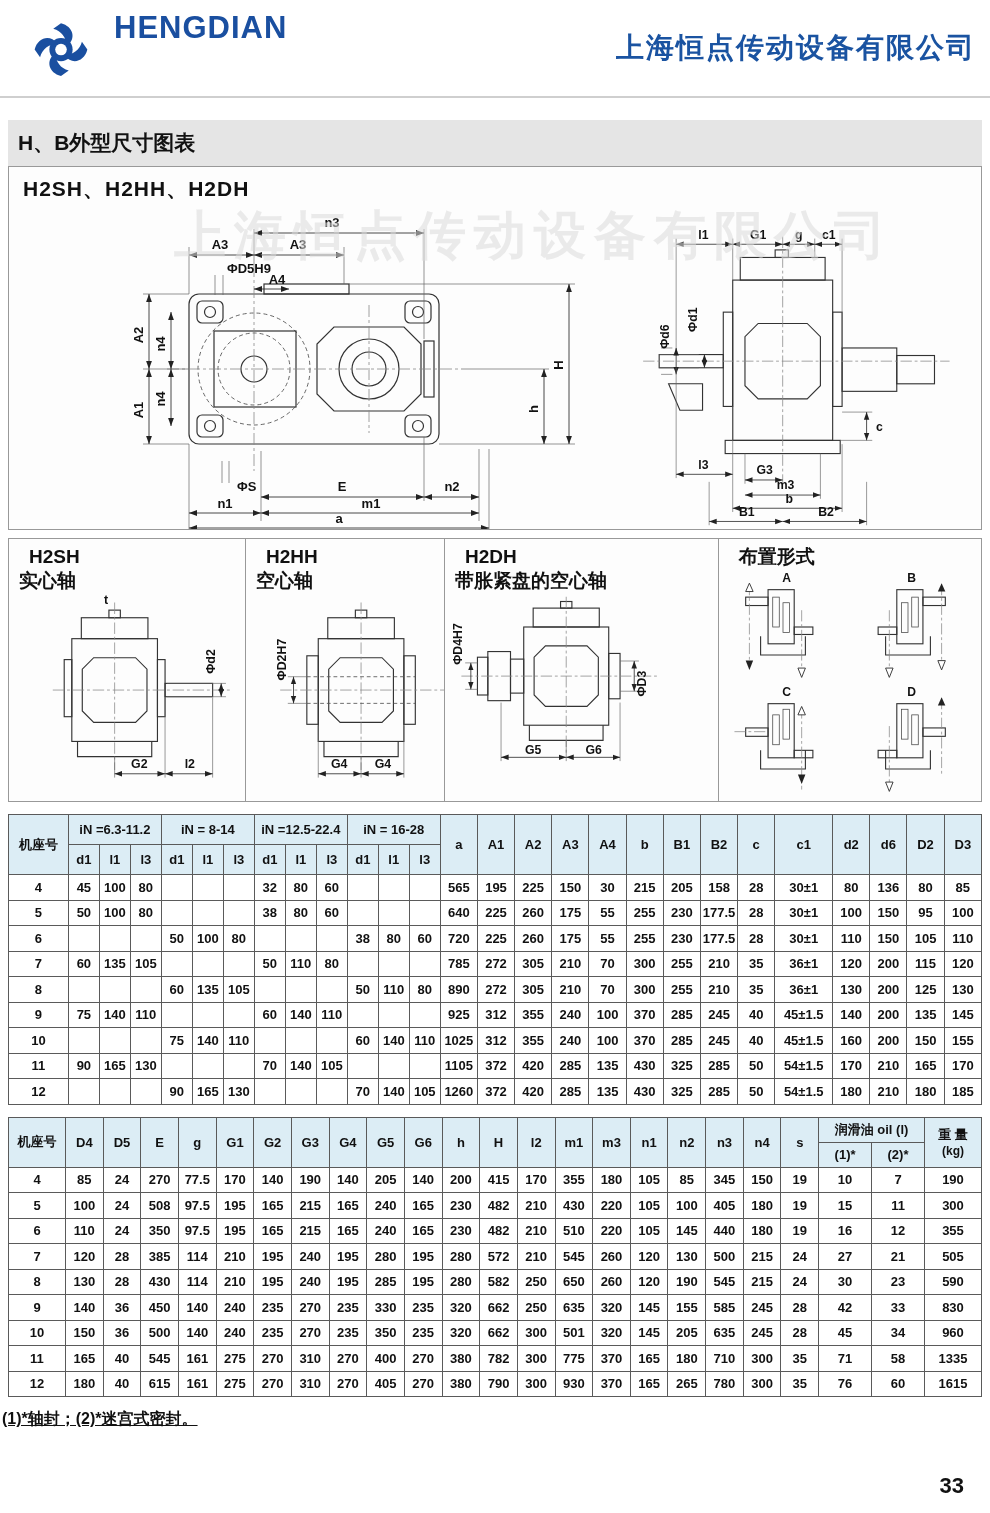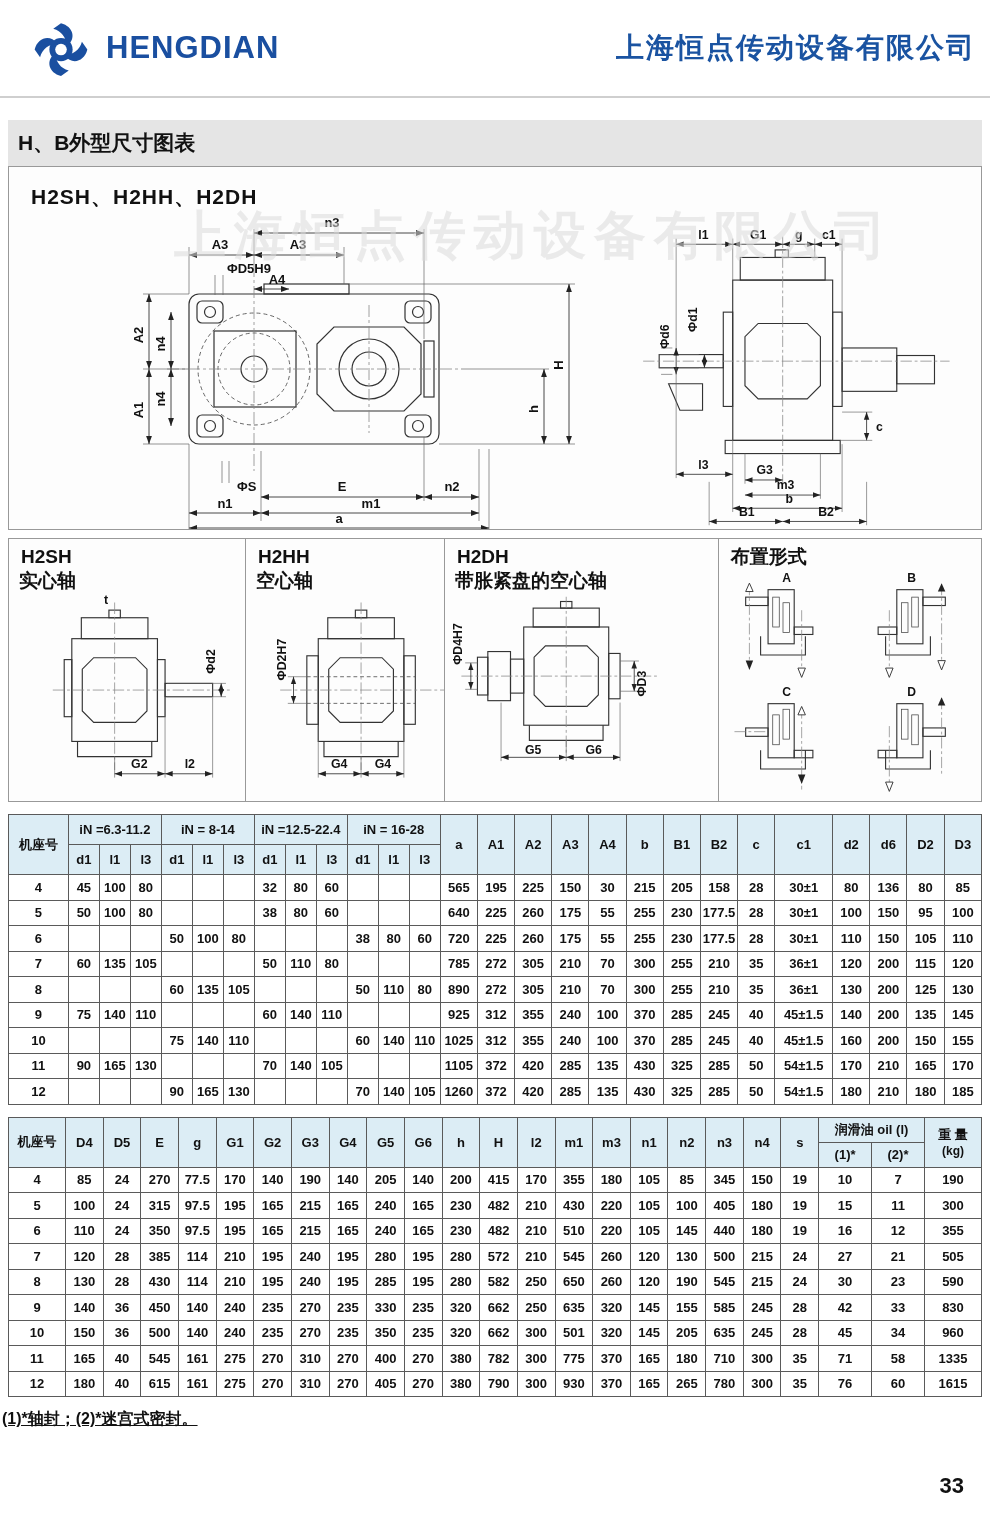--- a/index.html
+++ b/index.html
@@ -2,44 +2,44 @@
 <html><head>
 <meta charset="utf-8">
 <style>
   html,body{margin:0;padding:0;background:#fff;}
   body{width:990px;font-family:"Liberation Sans",sans-serif;color:#111;}
   .page{position:relative;width:990px;height:1513px;overflow:hidden;background:#fff;}
 
   
   .hdr{display:flex;justify-content:space-between;align-items:center;height:96px;
        padding:0 14px 0 30px;border-bottom:2px solid #cfcfcf;}
-  .brand{display:flex;align-items:center;gap:14px;}
+  .brand{display:flex;align-items:flex-start;gap:22px;}
   .brand-name{font-size:31px;font-weight:bold;color:#1a4fa0;letter-spacing:1px;}
   .company{font-family:"Liberation Serif",serif;font-weight:bold;font-size:28px;
            color:#1a53a1;letter-spacing:2px;}
 
   
   .banner{margin:22px 8px 0 8px;background:#e5e5e5;height:46px;display:flex;align-items:center;
           font-size:21px;font-weight:bold;padding-left:10px;}
   .subtitle{margin:26px 8px 10px 12px;font-family:"Liberation Mono",monospace;
             font-weight:bold;font-size:18px;letter-spacing:1px;}
 
   
   .drawbox{position:relative;margin:0 8px;border:1px solid #999;height:362px;background:#fdfdfd;}
-  .drawbox h2{position:absolute;top:8px;left:14px;margin:8px;font-size:21px;letter-spacing:1px;}
+  .drawbox h2{position:absolute;top:8px;left:14px;margin:0;font-size:21px;letter-spacing:1px;}
   .watermark{position:absolute;top:34px;left:165px;font-size:52px;font-weight:bold;
              color:#dcdcdc;opacity:.55;letter-spacing:8px;white-space:nowrap;pointer-events:none;}
   .drawrow{display:flex;padding-top:32px;}
 
   
   .panels{display:flex;margin:8px 8px 0 8px;}
   .panel{border:1px solid #999;height:262px;position:relative;background:#fdfdfd;}
   .panel + .panel{margin-left:-1px;}
   .p1{width:246px}.p2{width:198px}.p3{width:288px}.p4{width:277px}
-  .panel h3{margin:6px 0 0 12px;font-size:19px;line-height:1.25;}
+  .panel h3{margin:6px 0 0 20px;font-size:19px;line-height:1.25;}
   .panel .sub{margin:0 0 0 10px;font-size:19px;font-weight:bold;line-height:1.25;}
   .minis{display:grid;grid-template-columns:1fr 1fr;column-gap:4px;row-gap:2px;padding:2px 8px 0 8px;}
 
   
   table{border-collapse:collapse;width:974px;margin:12px 8px 0 8px;table-layout:fixed;}
   th,td{border:1px solid #5a5a5a;text-align:center;vertical-align:middle;
         font-weight:bold;padding:0 1px;overflow:hidden;white-space:nowrap;}
   thead th{background:#dcedf5;font-size:13px;height:29px;text-align:center;}
   td{font-size:13px;height:24.5px;background:#fff;}
   .t1 .frame{width:58px}.t1 .nar{width:30px}.t1 .mid{width:36px}.t1 .c1col{width:56px}
@@ -823,21 +823,21 @@
           <td>150</td>
           <td>19</td>
           <td>10</td>
           <td>7</td>
           <td>190</td>
         </tr>
         <tr>
           <td>5</td>
           <td>100</td>
           <td>24</td>
-          <td>315</td>
+          <td>508</td>
           <td>97.5</td>
           <td>195</td>
           <td>165</td>
           <td>215</td>
           <td>165</td>
           <td>240</td>
           <td>165</td>
           <td>230</td>
           <td>482</td>
           <td>210</td>

